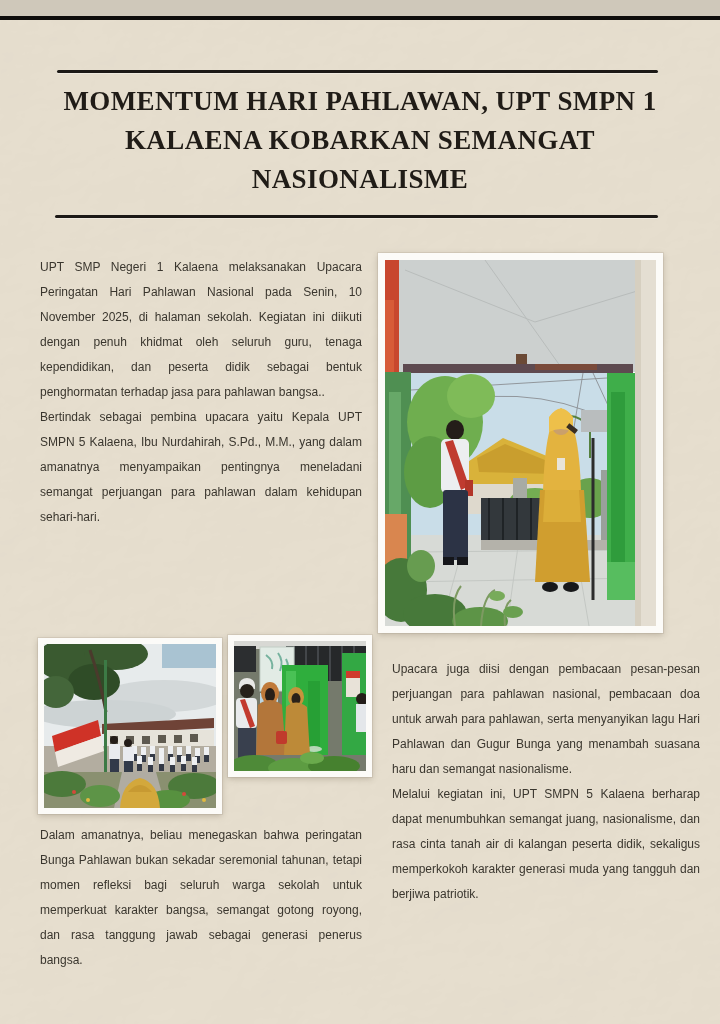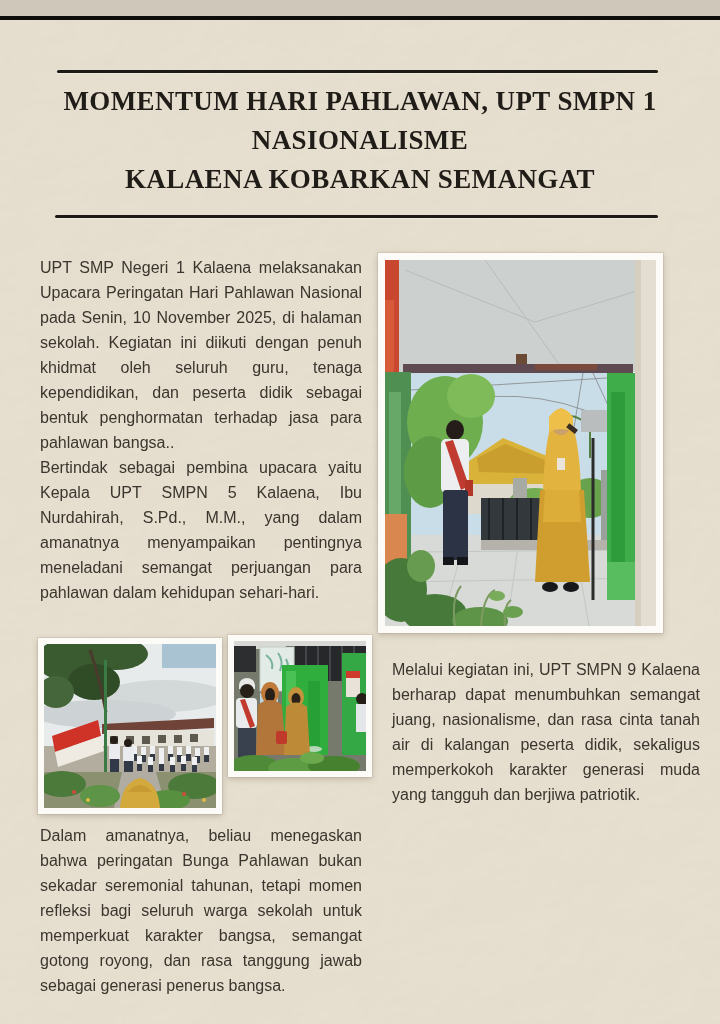--- a/index.html
+++ b/index.html
@@ -14,21 +14,21 @@
   .bar.bottom{top:1014px;height:10px;}
   .rule{position:absolute;height:3px;background:#1c1916;border-radius:2px;box-shadow:0 1px 0 rgba(255,255,255,.35);}
   .rule.r1{left:57px;top:54px;width:601px;}
   .rule.r2{left:55px;top:199px;width:603px;}
   .headline{
     position:absolute;left:20px;right:20px;top:66px;text-align:center;
     font-family:"Liberation Serif",serif;font-weight:700;
     font-size:27px;line-height:39px;letter-spacing:.4px;color:#201c17;
   }
   .bodytext{
-    position:absolute;color:#3a362e;font-size:16px;line-height:25px;
+    position:absolute;color:#3a362e;font-size:12px;line-height:25px;
     text-align:justify;
   }
   .bodytext p{margin:0;}
   .col-left-1{left:40px;top:239px;width:322px;}
   .col-left-2{left:40px;top:807px;width:322px;}
   .col-right{left:392px;top:641px;width:308px;}
   .photo{
     position:absolute;background:#fcfbf8;
     box-shadow:0 0 0 1px rgba(120,110,90,.12),0 2px 6px rgba(90,80,60,.28);
   }
@@ -54,22 +54,22 @@
     <rect width="720" height="1024" fill="#e9e1d1"></rect>
     <rect width="720" height="1024" filter="url(#crump)" style="mix-blend-mode:multiply" opacity="0.28"></rect>
   </svg>
 
   <div class="bar top"></div>
 
   <div class="rule r1"></div>
 
   <div class="headline">
     <div>MOMENTUM HARI PAHLAWAN, UPT SMPN 1</div>
+    <div>KALAENA KOBARKAN SEMANGAT</div>
     <div>NASIONALISME</div>
-    <div>KALAENA KOBARKAN SEMANGAT</div>
   </div>
 
   <div class="rule r2"></div>
 
   <div class="bodytext col-left-1">
     <p>UPT SMP Negeri 1 Kalaena melaksanakan Upacara Peringatan Hari Pahlawan Nasional pada Senin, 10 November 2025, di halaman sekolah. Kegiatan ini diikuti dengan penuh khidmat oleh seluruh guru, tenaga kependidikan, dan peserta didik sebagai bentuk penghormatan terhadap jasa para pahlawan bangsa..</p>
     <p>Bertindak sebagai pembina upacara yaitu Kepala UPT SMPN 5 Kalaena, Ibu Nurdahirah, S.Pd., M.M., yang dalam amanatnya menyampaikan pentingnya meneladani semangat perjuangan para pahlawan dalam kehidupan sehari-hari.</p>
   </div>
 
   <div class="photo main">
@@ -319,21 +319,22 @@
       <g>
         <ellipse cx="20" cy="124" rx="24" ry="10" fill="#4e8a38"></ellipse>
         <ellipse cx="60" cy="127" rx="26" ry="10" fill="#5d9c42"></ellipse>
         <ellipse cx="100" cy="125" rx="26" ry="10" fill="#46812f"></ellipse>
         <ellipse cx="78" cy="117" rx="12" ry="6" fill="#6aaa4c"></ellipse>
       </g>
     </svg>
   </div>
 
   <div class="bodytext col-right">
-    <p>Melalui kegiatan ini, UPT SMPN 9 Kalaena berharap dapat menumbuhkan semangat juang, nasionalisme, dan rasa cinta tanah air di kalangan peserta didik, sekaligus memperkokoh karakter generasi muda yang tangguh dan berjiwa patriotik.</p>
+    <p>Upacara juga diisi dengan pembacaan pesan-pesan perjuangan para pahlawan nasional, pembacaan doa untuk arwah para pahlawan, serta menyanyikan lagu Hari Pahlawan dan Gugur Bunga yang menambah suasana haru dan semangat nasionalisme.</p>
+    <p>Melalui kegiatan ini, UPT SMPN 5 Kalaena berharap dapat menumbuhkan semangat juang, nasionalisme, dan rasa cinta tanah air di kalangan peserta didik, sekaligus memperkokoh karakter generasi muda yang tangguh dan berjiwa patriotik.</p>
   </div>
 
   <div class="bodytext col-left-2">
     <p>Dalam amanatnya, beliau menegaskan bahwa peringatan Bunga Pahlawan bukan sekadar seremonial tahunan, tetapi momen refleksi bagi seluruh warga sekolah untuk memperkuat karakter bangsa, semangat gotong royong, dan rasa tanggung jawab sebagai generasi penerus bangsa.</p>
   </div>
 
   <div class="bar bottom"></div>
 
 </div>
 

